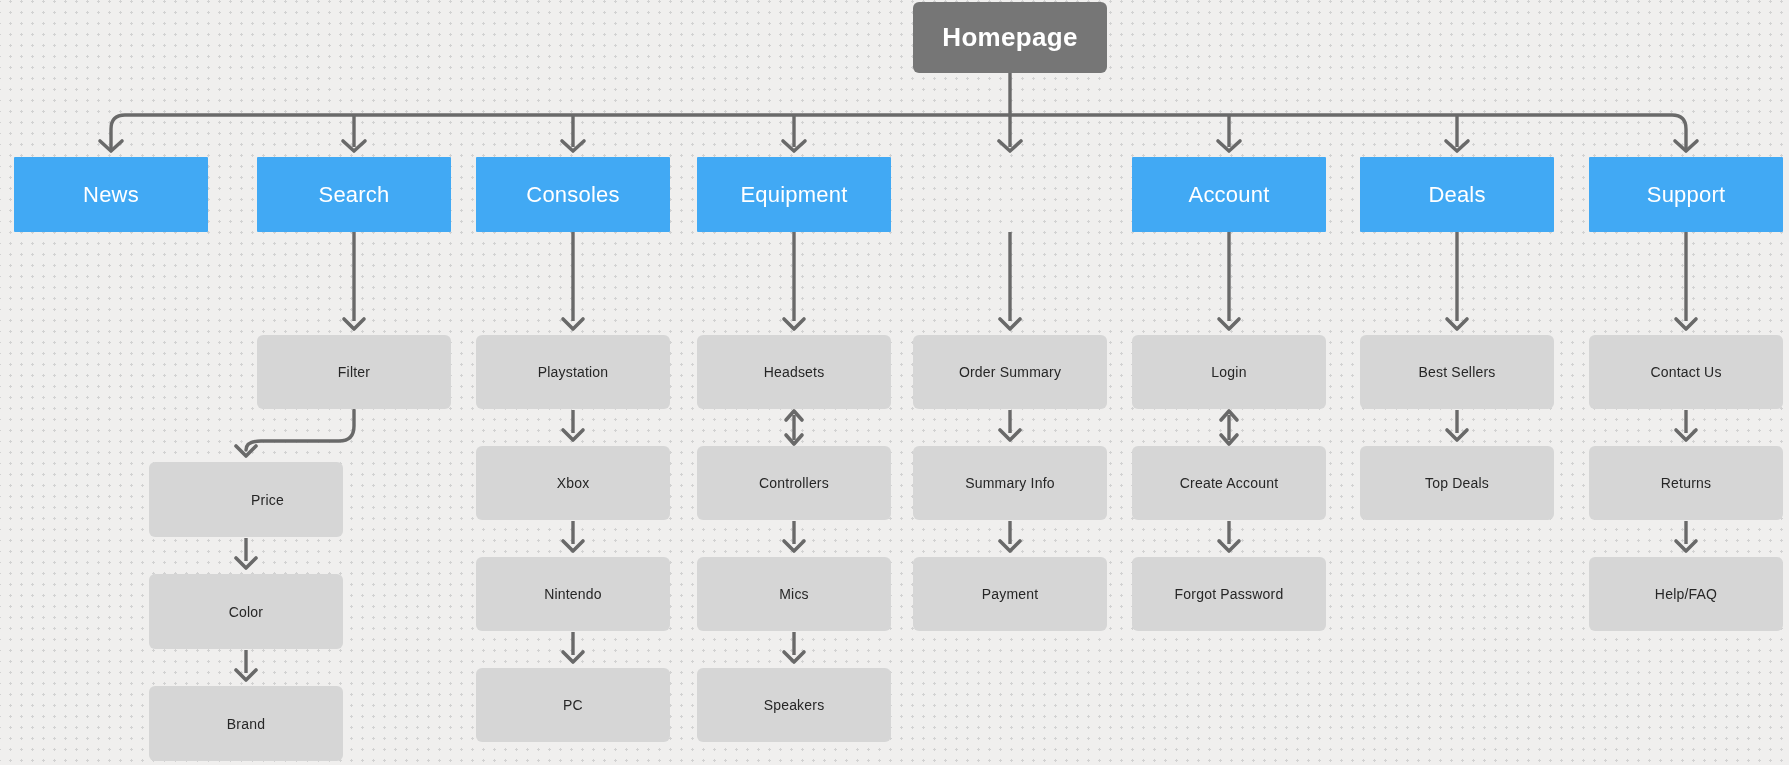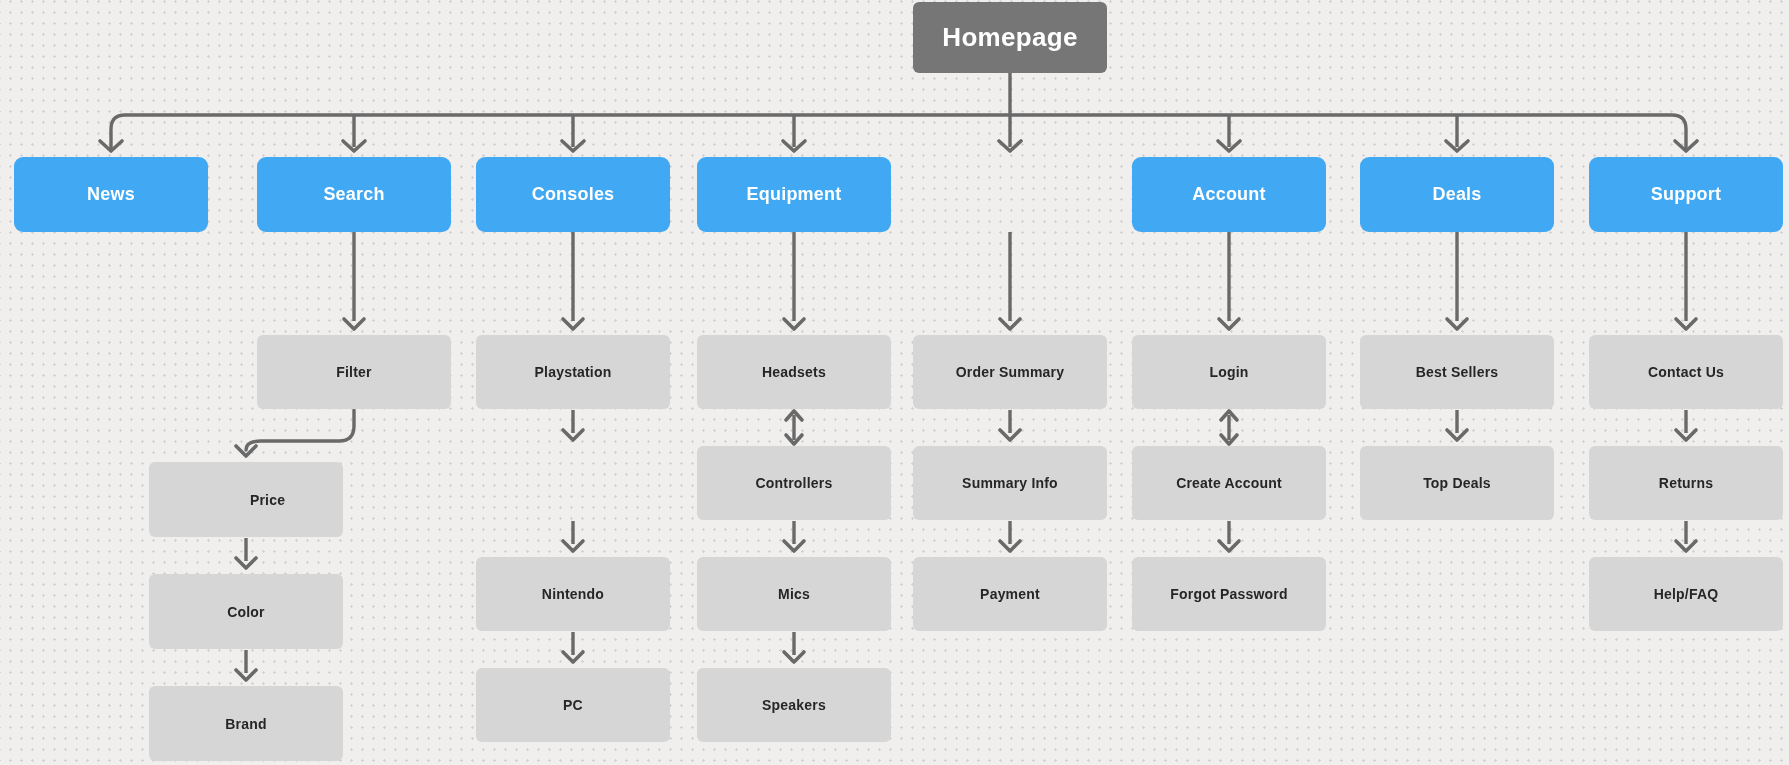--- a/index.html
+++ b/index.html
@@ -36,30 +36,30 @@
     background: var(--root-fill, #767676);
     color: var(--root-text, #fff);
     font-size: 26px;
     font-weight: bold;
     border-radius: 6px;
     letter-spacing: 0.3px;
   }
   .node.primary {
     background: var(--primary-fill, #41a9f4);
     color: var(--primary-text, #fff);
-    font-size: 18px;
-    font-weight: bold;
-    border-radius: 9px;
+    font-size: 22px;
+    font-weight: normal;
+    border-radius: 1px;
     letter-spacing: 0.2px;
   }
   .node.secondary {
     background: var(--secondary-fill, #d6d6d6);
     color: var(--secondary-text, #262626);
     font-size: 14px;
-    font-weight: bold;
+    font-weight: normal;
     border-radius: 6px;
     letter-spacing: 0.2px;
   }
 </style>
 </head>
 <body>
 
 <div id="canvas">
   <svg id="connectors" width="1789" height="765" viewBox="0 0 1789 765">
       <line x1="1010" y1="73" x2="1010" y2="115" stroke-width="3.4" fill="none" stroke="#696969"></line>
@@ -148,20 +148,23 @@
     </div>
     <div class="node secondary" style="left: 149px; top: 686px; width: 194px; height: 75px;">
       <span>Brand</span>
     </div>
     <div class="node primary" style="left: 476px; top: 157px; width: 194px; height: 75px;">
       <span>Consoles</span>
     </div>
     <div class="node secondary" style="left: 476px; top: 335px; width: 194px; height: 74px;">
       <span>Playstation</span>
     </div>
+    <div class="node secondary" style="left: 476px; top: 446px; width: 194px; height: 74px;">
+      <span>Xbox</span>
+    </div>
     <div class="node secondary" style="left: 476px; top: 557px; width: 194px; height: 74px;">
       <span>Nintendo</span>
     </div>
     <div class="node secondary" style="left: 476px; top: 668px; width: 194px; height: 74px;">
       <span>PC</span>
     </div>
     <div class="node primary" style="left: 697px; top: 157px; width: 194px; height: 75px;">
       <span>Equipment</span>
     </div>
     <div class="node secondary" style="left: 697px; top: 335px; width: 194px; height: 74px;">

